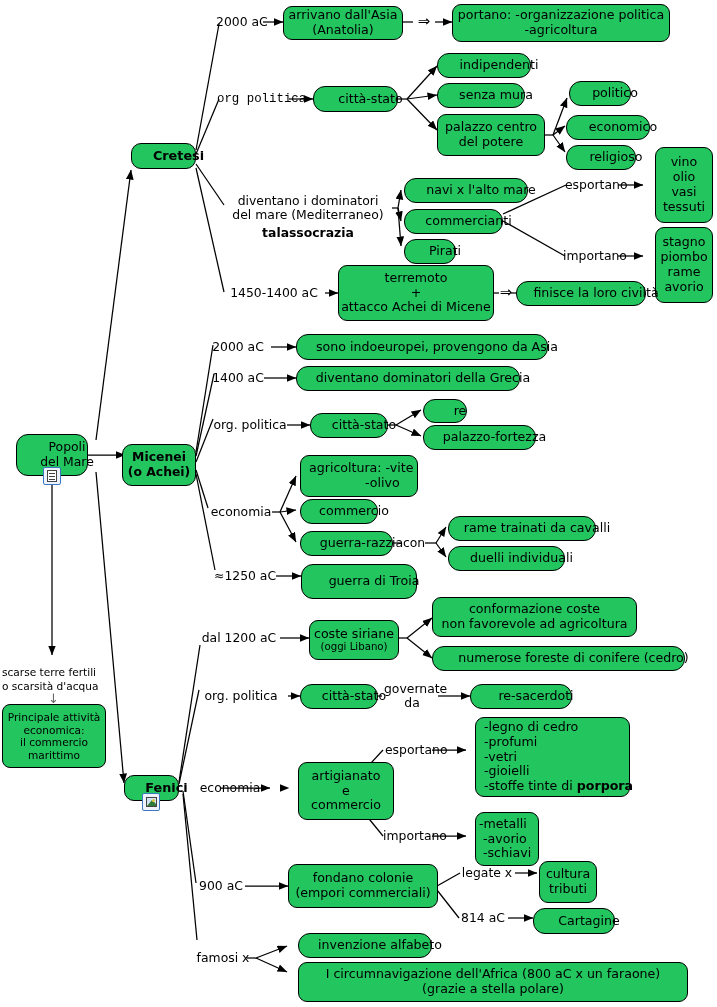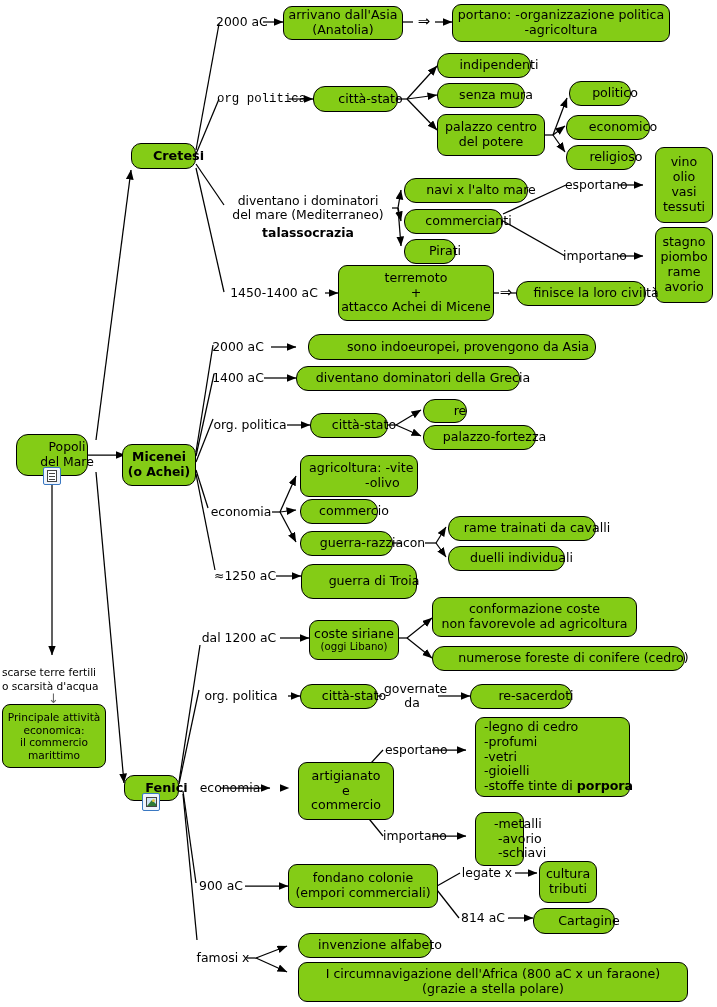--- a/index.html
+++ b/index.html
@@ -7,21 +7,21 @@
   body { width:717px; height:1007px; position:relative;
          font-family:"DejaVu Sans", sans-serif; color:#000; overflow:hidden; }
 
   #canvas { position:absolute; left:0; top:0; width:717px; height:1007px; }
   #edges  { position:absolute; left:0; top:0; width:717px; height:1007px; pointer-events:none; }
 
   .node {
     position:absolute;
     border:1.6px solid #000;
     border-radius:9px;
-    background:#84cc16;
+    background:#22c55e;
     display:flex;
     align-items:center;
     justify-content:center;
     text-align:center;
     line-height:1.18;
     font-size:12.6px;
     padding:2px 6px;
     white-space:pre;
   }
   .node.pill { border-radius:12px;padding-left:36px; }
@@ -291,21 +291,21 @@
     <span>terremoto
 +
 attacco Achei di Micene</span>
   </div>
   <div class="lbl bigarrow" style="left:498px; top:284px; width:16px;">⇒</div>
   <div class="node pill" style="left:516px; top:281px; width:130px; height:25px;">
     <span>finisce la loro civiltà</span>
   </div>
 
   <div class="lbl" style="left:212px; top:340px; width:52px;">2000 aC</div>
-  <div class="node pill" style="left:308px; top:334px; width:288px; height:26px;justify-content:flex-end;">
+  <div class="node pill" style="left:296px; top:334px; width:252px; height:26px;">
     <span>sono indoeuropei, provengono da Asia</span>
   </div>
 
   <div class="lbl" style="left:212px; top:371px; width:52px;">1400 aC</div>
   <div class="node pill" style="left:296px; top:366px; width:224px; height:25px;">
     <span>diventano dominatori della Grecia</span>
   </div>
 
   <div class="lbl" style="left:212px; top:418px; width:76px;">org. politica</div>
   <div class="node pill" style="left:310px; top:413px; width:78px; height:25px;">
@@ -375,21 +375,21 @@
   <div class="lbl" style="left:385px; top:743px; width:58px;">esportano</div>
   <div class="node left-text" style="left:475px; top:717px; width:155px; height:80px; padding-left:8px;">
     <span><span>-legno di cedro
 -profumi
 -vetri
 -gioielli
 -stoffe tinte di </span><b>porpora</b></span>
   </div>
 
   <div class="lbl" style="left:383px; top:829px; width:60px;">importano</div>
-  <div class="node left-text" style="left:475px; top:812px; width:49px; height:54px; padding-left:18px;">
+  <div class="node left-text" style="left:475px; top:812px; width:64px; height:54px; padding-left:3px;">
     <span>-metalli
  -avorio
  -schiavi</span>
   </div>
 
   <div class="lbl" style="left:196px; top:879px; width:50px;">900 aC</div>
   <div class="node" style="left:288px; top:864px; width:150px; height:44px;">
     <span>fondano colonie
 (empori commerciali)</span>
   </div>

